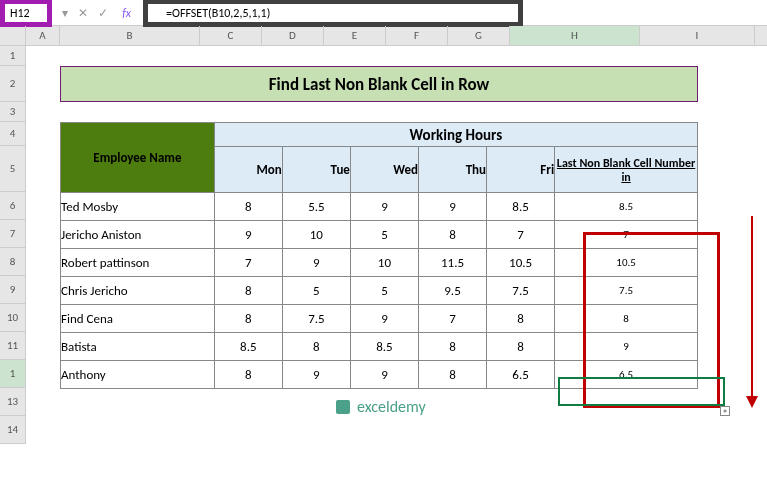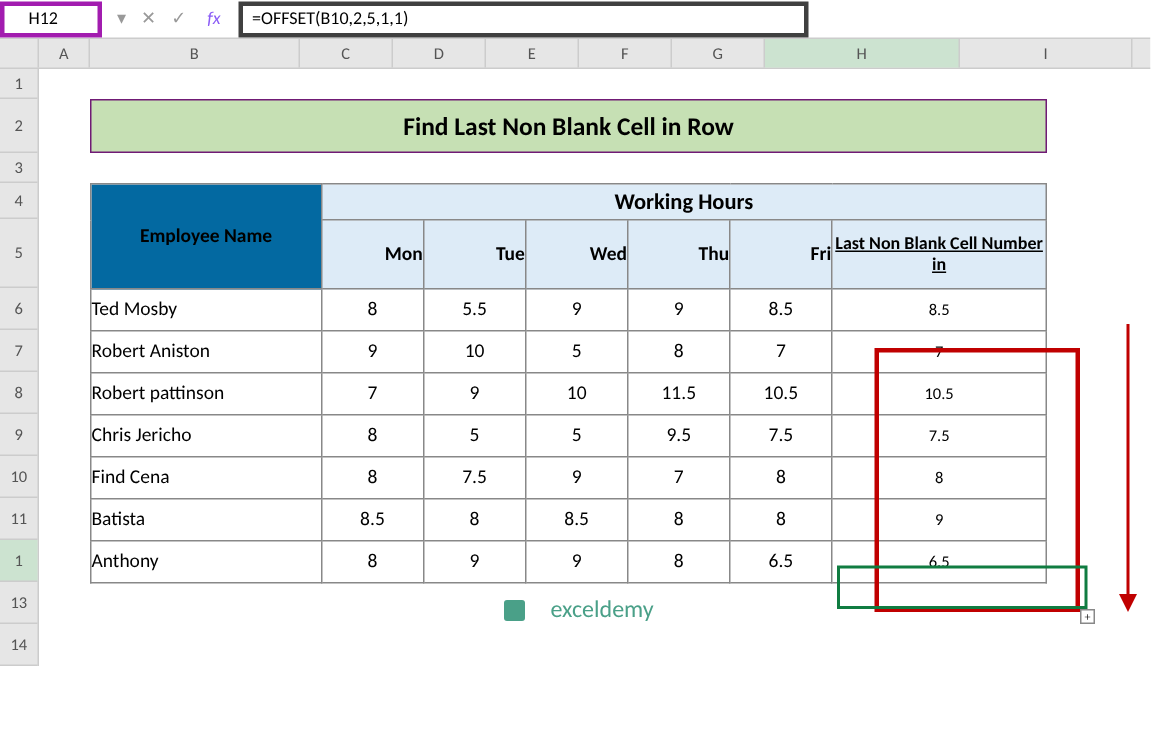--- a/index.html
+++ b/index.html
@@ -13,42 +13,42 @@
     position: relative;
   }
   .formula-bar {
     display: flex;
     align-items: center;
     border-bottom: 1px solid #ccc;
     background: #fff;
     height: 26px;
   }
   .name-box {
-    width: 68px;
-    border: 3px solid #a21caf;
-    padding: 2px 16px;
+    width: 52px;
+    border: 5px solid #a21caf;
+    padding: 2px 5px;
     background: #fff;
     margin-right: 4px;
   }
   .fx-icons {
     display: flex;
     gap: 10px;
     padding: 0 6px;
     color: #999;
     align-items: center;
   }
   .fx-label {
     font-style: italic;
     color: #8b5cf6;
     padding: 0 4px;
   }
   .formula-input-wrap {
     flex: 1;
-    border: 3px solid #404040;
-    padding: 2px 6px;
+    border: 5px solid #404040;
+    padding: 2px 18px;
     background: #fff;
     margin-left: 2px;
     max-width: 380px;
   }
   .grid-top {
     display: flex;
     background: #e6e6e6;
     border-bottom: 1px solid #ccc;
     height: 20px;
   }
@@ -98,21 +98,21 @@
     width: 638px;
   }
   table.data {
     border-collapse: collapse;
     width: 100%;
   }
   table.data th, table.data td {
     border: 1px solid #888;
   }
   .emp-header {
-    background: #0369a1;
+    background: #4d7c0f;
     font-weight: bold;
     font-size: 13px;
     width: 140px;
     vertical-align: middle;
   }
   .work-hours-merged {
     background: #ddebf7;
     font-weight: bold;
     font-size: 15px;
     height: 24px;
@@ -199,21 +199,21 @@
   }
   .watermark {
     position: absolute;
     bottom: 28px;
     left: 310px;
     color: #4aa088;
     font-size: 16px;
     font-weight: 500;
     display: flex;
     align-items: center;
-    gap: 17px;
+    gap: 7px;
   }
   .watermark-icon {
     width: 14px; height: 14px;
     background: #4aa088;
     border-radius: 2px;
     display: inline-block;
     position: relative;
   }
   .h14-row {
     height: 20px;
@@ -294,21 +294,21 @@
             <tr>
               <td class="emp-cell">Ted Mosby</td>
               <td class="val-cell">8</td>
               <td class="val-cell">5.5</td>
               <td class="val-cell">9</td>
               <td class="val-cell">9</td>
               <td class="val-cell">8.5</td>
               <td class="last-cell">8.5</td>
             </tr>
             <tr>
-              <td class="emp-cell">Robert Aniston</td>
+              <td class="emp-cell">Jericho Aniston</td>
               <td class="val-cell">9</td>
               <td class="val-cell">10</td>
               <td class="val-cell">5</td>
               <td class="val-cell">8</td>
               <td class="val-cell">7</td>
               <td class="last-cell">7</td>
             </tr>
             <tr>
               <td class="emp-cell">Robert pattinson</td>
               <td class="val-cell">7</td>

